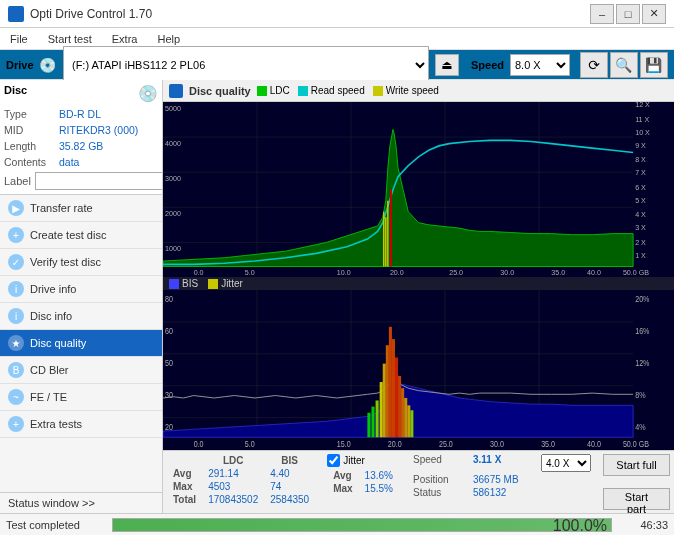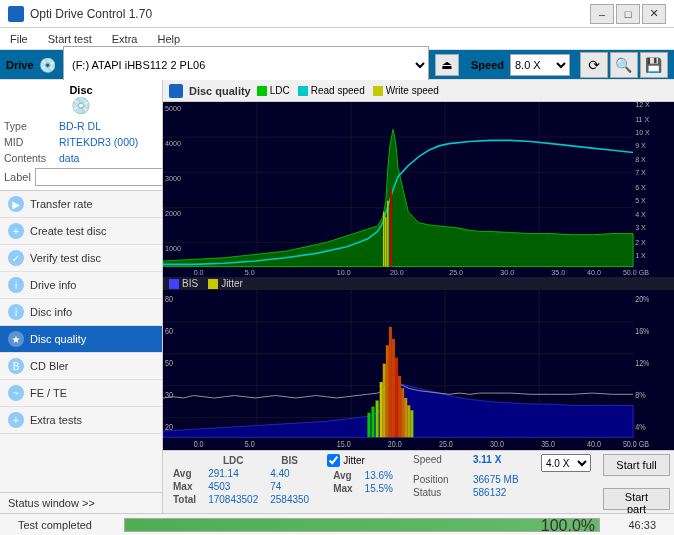--- a/index.html
+++ b/index.html
@@ -125,24 +125,22 @@
     }
 
     
     .disc-info-section {
       background: #fff;
       border-bottom: 1px solid #ccc;
       padding: 4px;
     }
     .disc-info-header {
       display: flex;
-      align-items: center;
       justify-content: space-between;
       margin-bottom: 3px;
-      flex-direction: column;
     }
     .disc-label { font-size: 11px; font-weight: bold; }
     .disc-info-row {
       display: flex;
       font-size: 10.5px;
       line-height: 16px;
     }
     .disc-info-key { width: 55px; color: #555; }
     .disc-info-val { color: #1565c0; font-weight: 500; }
     .disc-info-val.data { color: #1565c0; }
@@ -246,21 +244,21 @@
       width: 10px; height: 10px;
     }
 
     
     .status-bar {
       height: 22px;
       background: #f5f5f5;
       border-top: 1px solid #ccc;
       display: flex;
       align-items: center;
-      padding: 0 18px;
+      padding: 0 6px;
       gap: 6px;
     }
     .status-text {
       font-size: 11px;
       color: #333;
       min-width: 100px;
     }
     .progress-bar-container {
       flex: 1;
       height: 14px;
@@ -391,20 +389,24 @@
         <span class="disc-label">Disc</span>
         <span style="font-size:16px; cursor:pointer;">💿</span>
       </div>
       <div class="disc-info-row">
         <span class="disc-info-key">Type</span>
         <span class="disc-info-val">BD-R DL</span>
       </div>
       <div class="disc-info-row">
         <span class="disc-info-key">MID</span>
         <span class="disc-info-val">RITEKDR3 (000)</span>
+      </div>
+      <div class="disc-info-row">
+        <span class="disc-info-key">Length</span>
+        <span class="disc-info-val">35.82 GB</span>
       </div>
       <div class="disc-info-row">
         <span class="disc-info-key">Contents</span>
         <span class="disc-info-val data">data</span>
       </div>
       <div class="label-row">
         <span class="disc-info-key">Label</span>
         <input type="text" class="label-input" value="" style="">
 
       </div>

